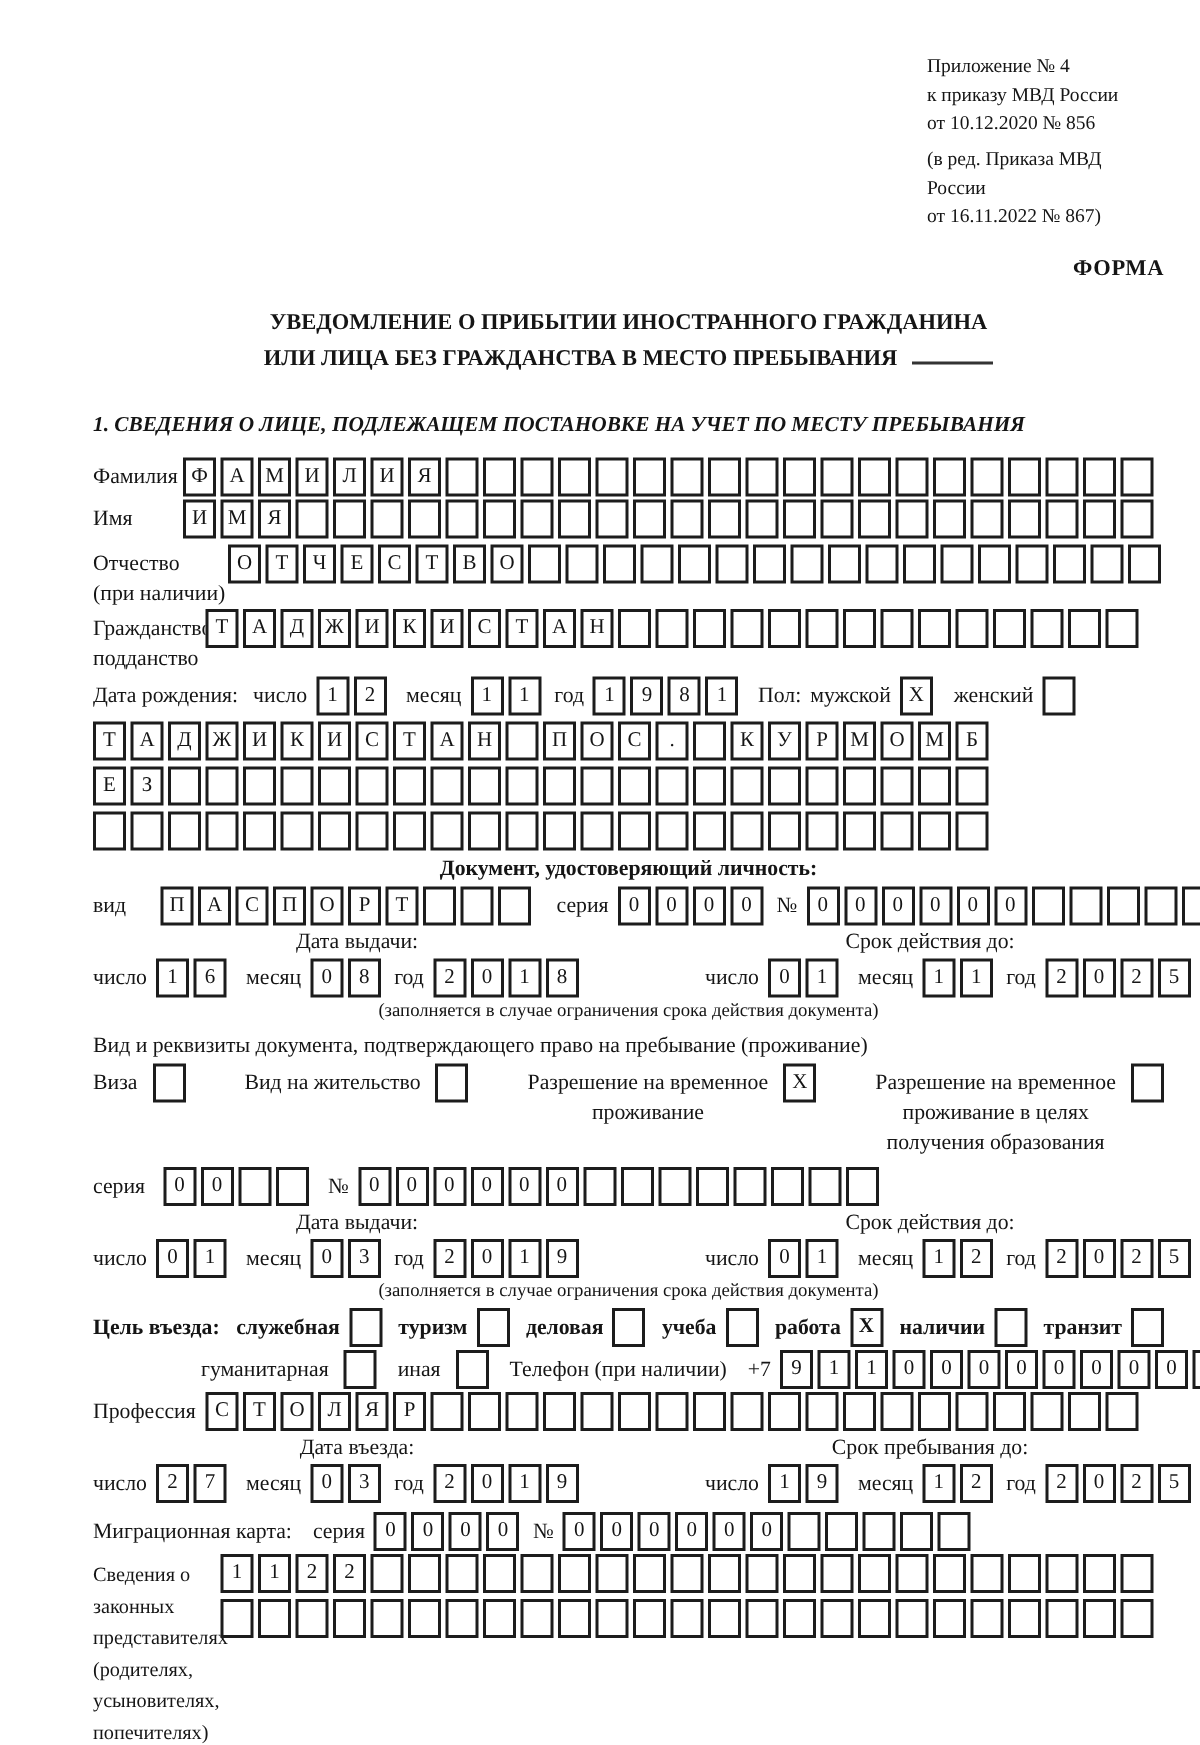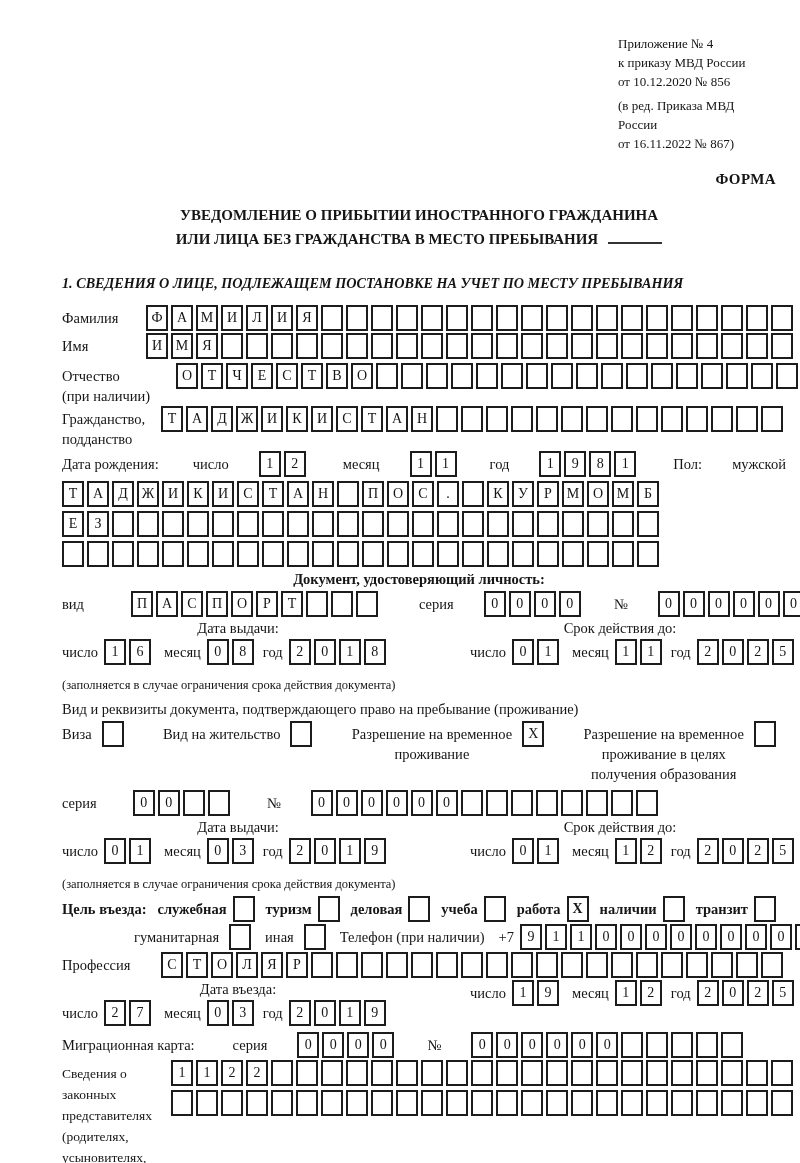--- a/index.html
+++ b/index.html
@@ -11,21 +11,21 @@
     font-size:14.5px; line-height:20px;
     padding:34px 24px 0 62px;
   }
   .hdr { padding-left:556px; font-size:13px; line-height:19px; }
   .hdr-blk2 { margin-top:5px; }
   .forma { text-align:right; font-weight:bold; font-size:15px; margin-top:16px; letter-spacing:.4px; }
   .title { text-align:center; font-weight:bold; font-size:15px; margin-top:14px; line-height:24px; }
   .uline { display:inline-block; width:54px; border-bottom:2px solid #333; height:14px; margin-left:10px; }
   .sec { font-weight:bold; font-size:14.2px; margin-top:22px;font-style:italic; }
 
-  .row { display:flex; align-items:flex-start; margin-top:3px;gap:24px; }
+  .row { display:flex; align-items:flex-start; margin-top:3px; }
   .lbl { flex:none; padding-top:3px; }
   .cells { display:flex; flex:none; }
   .cell {
     flex:none; width:22px; height:26px; margin-right:3px;
     border:2px solid #1c1c1c; background:#fff;
     display:flex; align-items:center; justify-content:center;
     font-size:14px; line-height:1;
   }
   .cells.single .cell { margin-right:0; }
   .stack > .cells { margin-bottom:4px; }
@@ -38,21 +38,21 @@
   .ml6{margin-left:6px} .mr6{margin-right:6px} .ml10{margin-left:10px} .ml14{margin-left:14px}
 
   .center-b { text-align:center; font-weight:bold; margin-top:2px; }
 
   .dates-row { display:flex; margin-top:2px; }
   .dg { flex:none; }
   .dg1 { width:352px; }
   .dg2 { width:300px; margin-left:56px; }
   .dg-head { text-align:center; height:18px; line-height:18px; margin-bottom:2px; }
   .dg-line { display:flex; align-items:flex-start; }
-  .note-r { text-align:left; font-size:12.5px; margin-top:12px; line-height:16px; }
+  .note-r { text-align:center; font-size:12.5px; margin-top:0; line-height:16px; }
 
   .opts { display:flex; justify-content:space-between; align-items:flex-start; margin-top:2px; }
   .opt { display:flex; align-items:flex-start; }
   .opt-lbl { text-align:center; line-height:20px; padding-top:3px; }
   .opt .cells { margin-left:10px; }
 
   .goal { display:flex; justify-content:space-between; align-items:flex-start; margin-top:4px;font-weight:bold; }
   .goal .opt .cells { margin-left:6px; }
   .phone-row { display:flex; align-items:flex-start; margin-top:2px; padding-left:72px; }
 </style>
@@ -626,20 +626,21 @@
       <div class="t ml6 mr6">год</div>
       <div class="cells">
           <span class="cell">2</span>
           <span class="cell">0</span>
           <span class="cell">1</span>
           <span class="cell">9</span>
         </div>
     </div>
   </div>
   <div class="dg dg2">
+    <div class="dg-head">Срок пребывания до:</div>
     <div class="dg-line">
       <div class="t mr6">число</div>
       <div class="cells">
           <span class="cell">1</span>
           <span class="cell">9</span>
         </div>
       <div class="t ml10 mr6">месяц</div>
       <div class="cells">
           <span class="cell">1</span>
           <span class="cell">2</span>

